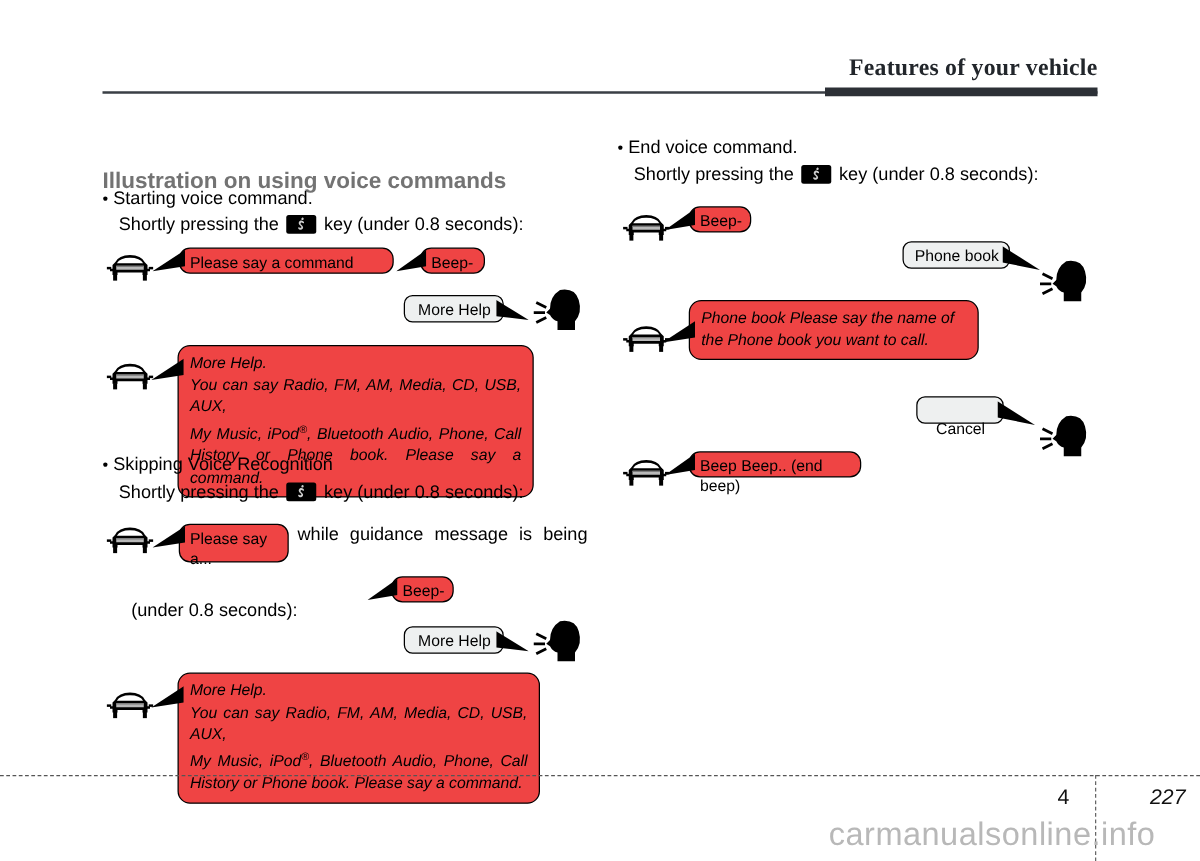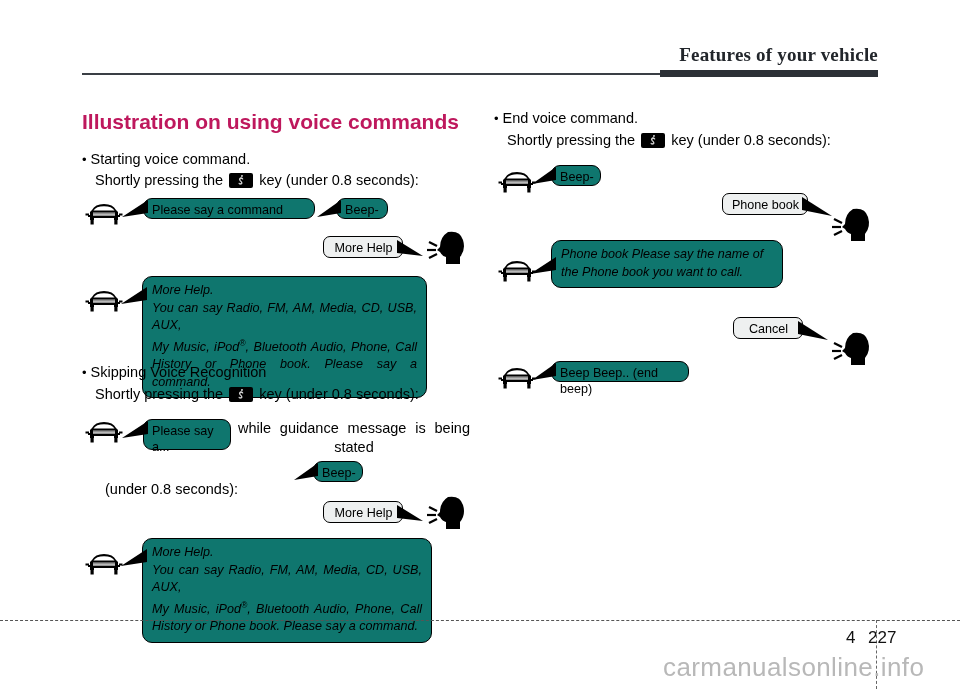--- a/index.html
+++ b/index.html
@@ -18,31 +18,32 @@
     font-family:"Liberation Serif", serif;
     font-size:19px;font-weight:700;color:#22262b;letter-spacing:.2px;
     white-space:nowrap;
   }
 
   
   .foot-dash{position:absolute;left:0px;top:620px;width:960px;border-top:1.5px dashed #555;}
   .foot-vdash{position:absolute;left:876px;top:620px;height:69px;border-left:1.5px dashed #666;}
   .foot-pg{position:absolute;top:628px;font-size:17px;color:#111;font-family:"Liberation Sans",sans-serif;}
   .foot-pg.chap{left:846px;}
-  .foot-pg.num{left:868px;font-weight:400;}
+  .foot-pg.num{left:920px;font-weight:400;font-style:italic;}
   .watermark{
     position:absolute;left:663px;top:652px;
     font-size:26px;color:#b8b8b8;letter-spacing:.4px;
     font-family:"Liberation Sans",sans-serif;white-space:nowrap;
   }
 
   
   .h2{
-    position:absolute;font-size:21px;font-weight:700;color:#be185d;
+    position:absolute;font-size:18px;font-weight:700;color:#737373;
     white-space:nowrap;
+    margin-top:24px;
   }
   .bullet{position:absolute;font-size:14.5px;color:#000;white-space:nowrap;}
   .bullet .dot{font-size:13px;}
   .para{position:absolute;font-size:14.5px;color:#000;}
 
   
   .keyicon{
     display:inline-block;vertical-align:-3px;
     width:24px;height:15px;background:#000;border-radius:2px;
     position:relative;margin:0 2px;
@@ -51,21 +52,21 @@
 
   
   .car{position:absolute;width:40px;height:30px;}
 
   
   .head{position:absolute;width:44px;height:38px;}
 
   
   .bub{
     position:absolute;box-sizing:border-box;
-    border:1.6px solid #000;border-radius:9px;background:#0f766e;
+    border:1.6px solid #000;border-radius:9px;background:#ef4444;
     font-size:12.6px;line-height:16px;color:#000;
     padding:3px 7px 3px 8px;
   }
   .bub.gray{background:#eef0f0;border-radius:7px;}
   .bub.big{border-radius:10px;padding:5px 9px 6px 9px;line-height:17.5px;font-style:italic;}
   .bub.just{text-align:justify;}
   .bub.just > .ln{display:block;}
   .bub.just > .ln.jf{text-align:justify;text-align-last:justify;}
 
   
@@ -181,21 +182,20 @@
       <rect x="30.3" y="21.5" width="3.2" height="5" fill="#000"></rect>
       <rect x="1.5" y="15.5" width="3.5" height="2" fill="#000"></rect>
       <rect x="35" y="15.5" width="3.5" height="2" fill="#000"></rect>
     </svg>
   </div>
   <div class="bub" style="left:143px;top:419px;width:88px;height:31px;">Please say a...</div>
   <svg class="tail" style="left:122px;top:420px;" width="26" height="20">
       <path d="M26 1 L26 14 L0 18 Z" fill="#000"></path>
     </svg>
   <div class="para" style="left:238px;top:419px;width:232px;text-align:justify;text-align-last:justify;line-height:19px;">while guidance message is being</div>
-  <div class="para" style="left:238px;top:438px;width:232px;text-align:center;line-height:19px;">stated</div>
 
   <div class="para" style="left:105px;top:481px;white-space:nowrap;">(under 0.8 seconds):</div>
 
   <div class="bub" style="left:313px;top:461px;width:50px;height:21px;">Beep-</div>
   <svg class="tail" style="left:294px;top:462px;" width="24" height="20">
       <path d="M24 1 L24 14 L0 18 Z" fill="#000"></path>
     </svg>
 
   <div class="bub gray" style="left:323px;top:501px;width:80px;height:22px;text-align:center;padding-top:3px;">More Help</div>
   <svg class="tail" style="left:397px;top:503px;" width="26" height="20">
@@ -290,21 +290,21 @@
   </div>
   <div class="bub big" style="left:551px;top:240px;width:232px;">
     <span class="ln">Phone book</span>
     <span class="ln">Please say the name of the Phone book</span>
     <span class="ln">you want to call.</span>
   </div>
   <svg class="tail" style="left:530px;top:256px;" width="26" height="20">
       <path d="M26 1 L26 14 L0 18 Z" fill="#000"></path>
     </svg>
 
-  <div class="bub gray" style="left:733px;top:317px;width:70px;height:22px;text-align:center;padding-top:3px;">Cancel</div>
+  <div class="bub gray" style="left:733px;top:317px;width:70px;height:22px;text-align:center;padding-top:17px;">Cancel</div>
   <svg class="tail" style="left:798px;top:320px;" width="30" height="22">
       <path d="M0 1 L0 14 L30 20 Z" fill="#000"></path>
     </svg>
   <div class="head" style="left:829px;top:329px;">
     <svg viewBox="0 0 44 38" width="44" height="38">
       <path d="M24 4 Q36 2 39 12 Q42 22 36 29 L36 36 L22 36 L22 29 Q18 28 16 24 L13 22 L16 19 Q16 9 24 4 Z" fill="#000"></path>
       <path d="M13 18 L5 14" stroke="#000" stroke-width="2.2" fill="none"></path>
       <path d="M12 22 L3 22" stroke="#000" stroke-width="2.2" fill="none"></path>
       <path d="M13 26 L5 30" stroke="#000" stroke-width="2.2" fill="none"></path>
     </svg>

